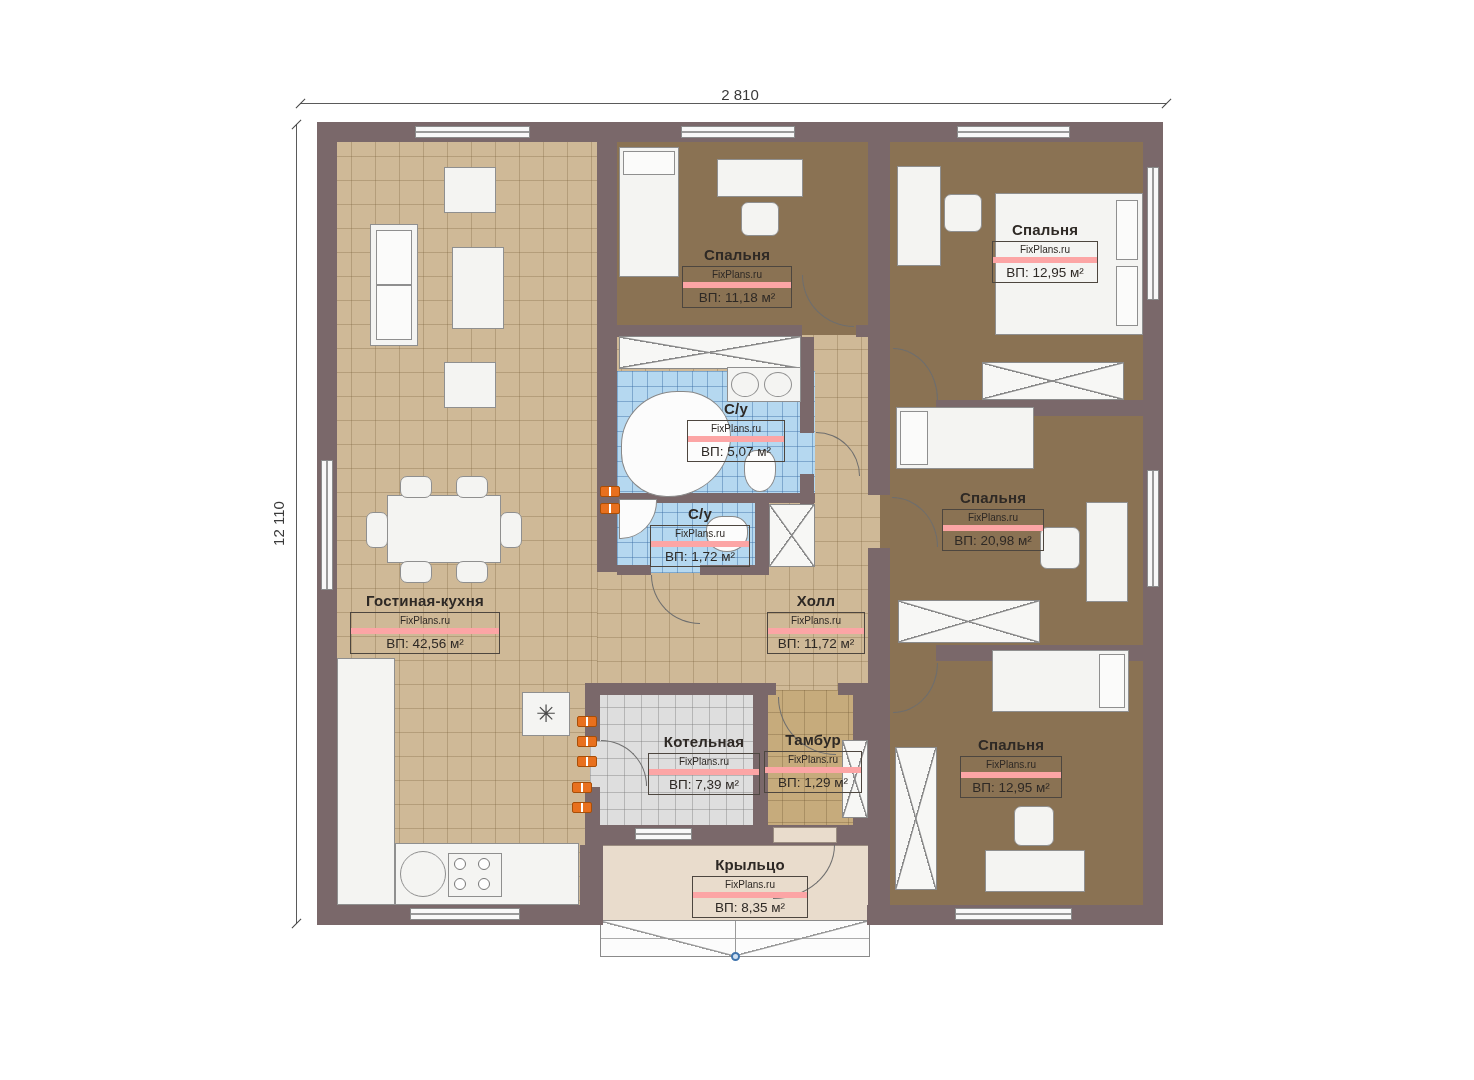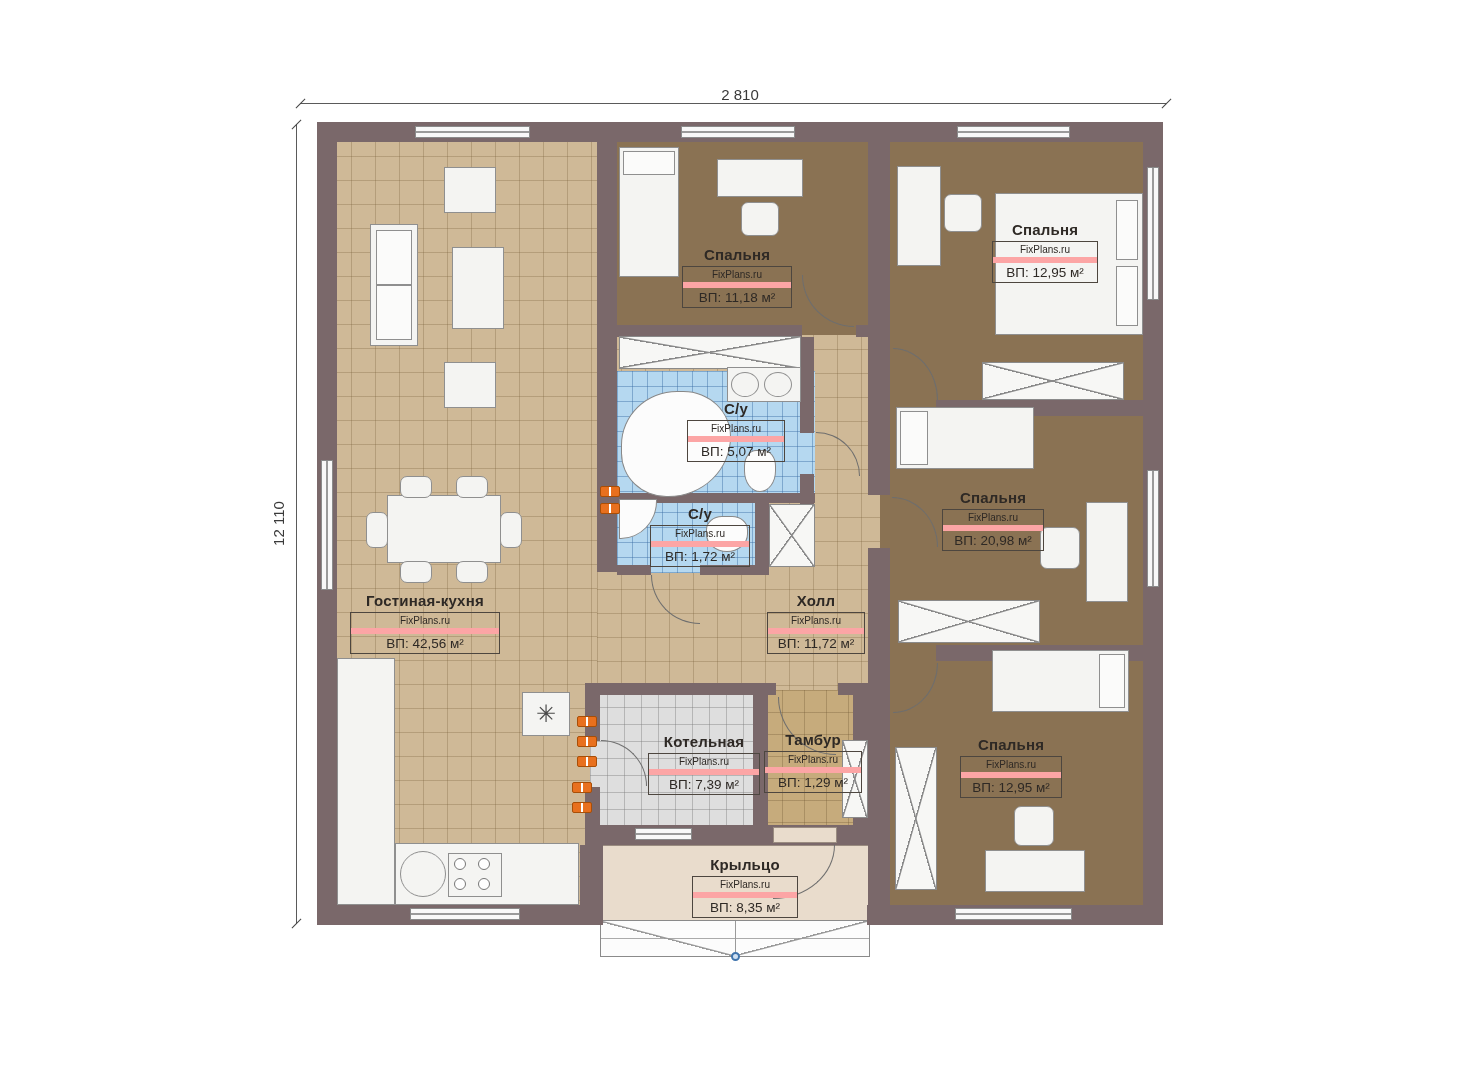--- a/index.html
+++ b/index.html
@@ -270,21 +270,21 @@
     <div class="rarea">ВП: 7,39 м²</div>
       </div>
   </div>
   <div class="rlabel" style="left:764px;top:731px;width:98px">
     <div class="rname">Тамбур</div>
     <div class="rbox">
         <div class="rwm">FixPlans.ru</div>
     <div class="rarea">ВП: 1,29 м²</div>
       </div>
   </div>
-  <div class="rlabel" style="left:692px;top:856px;width:106px">
+  <div class="rlabel" style="left:692px;top:856px;width:116px">
     <div class="rname">Крыльцо</div>
     <div class="rbox">
         <div class="rwm">FixPlans.ru</div>
     <div class="rarea">ВП: 8,35 м²</div>
       </div>
   </div>
 
   <div class="dim" style="left:300px;top:103px;width:866px;height:1px"></div>
   <div class="tick r45" style="left:294px;top:103px"></div>
   <div class="tick r45" style="left:1160px;top:103px"></div>

